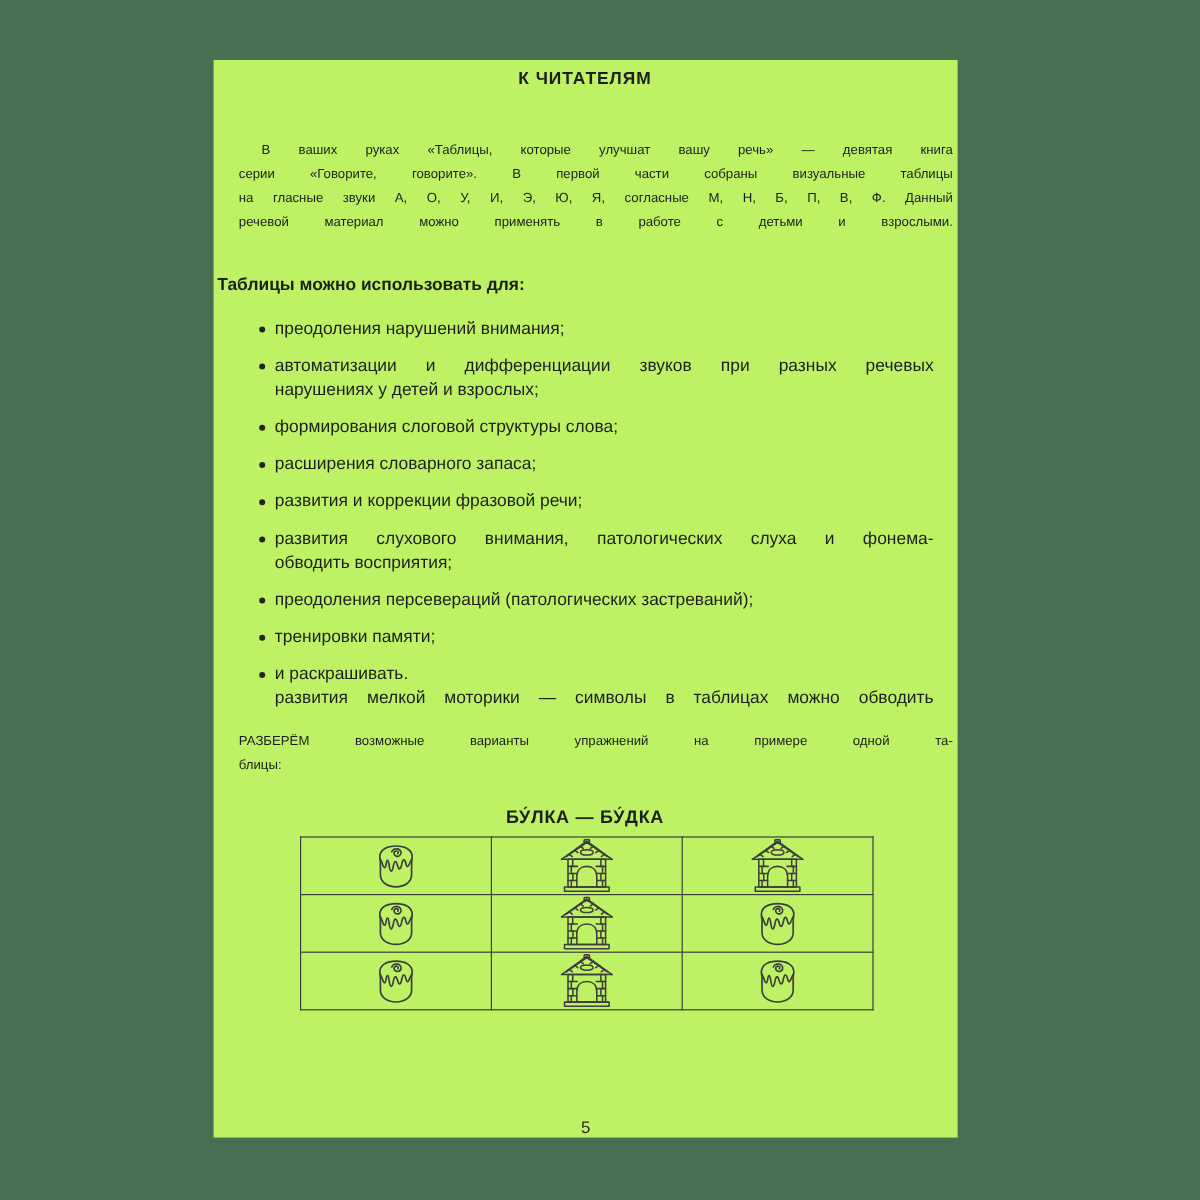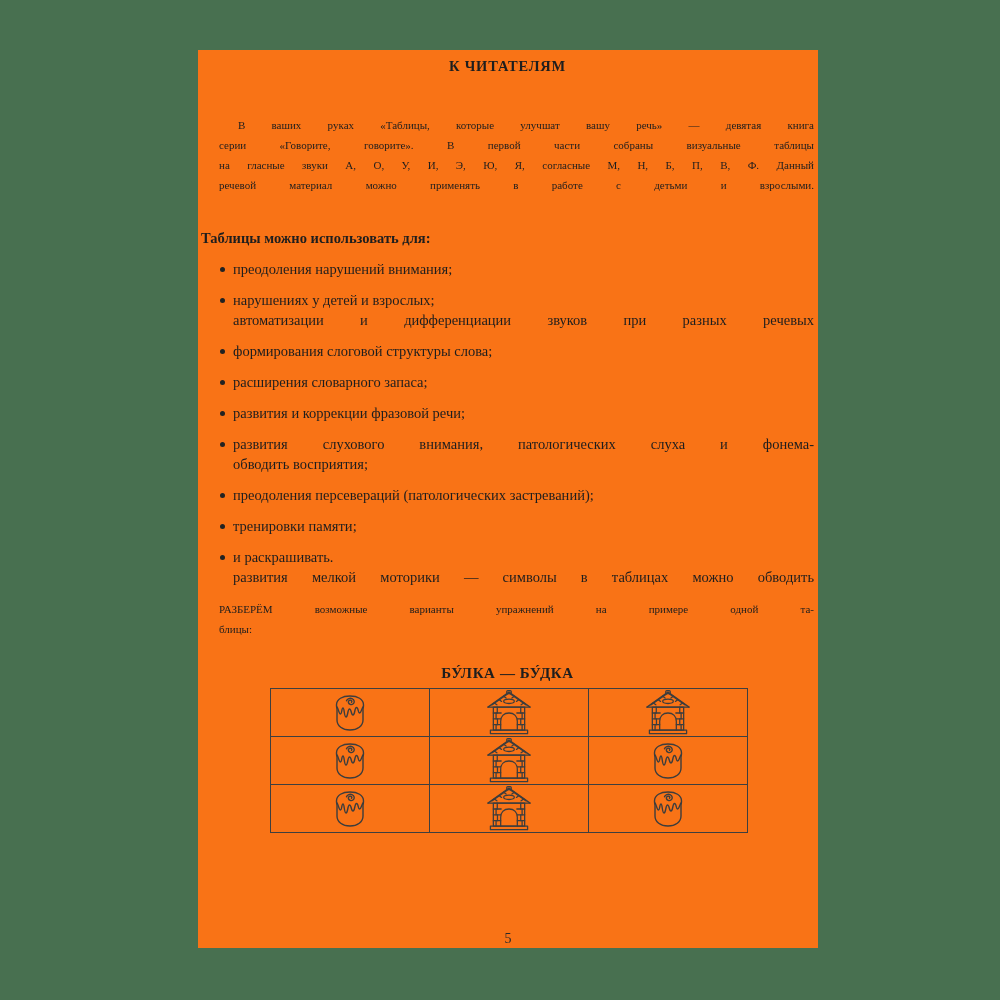--- a/index.html
+++ b/index.html
@@ -6,29 +6,28 @@
     margin: 0;
     padding: 0;
     width: 1000px;
     height: 1000px;
     overflow: hidden;
     background: #487050;
     font-family: "Liberation Sans", sans-serif;
   }
   .page {
     position: absolute;
-    left: 198px;
+    left: 178px;
     top: 50px;
     width: 620px;
     height: 898px;
-    background: #f97316;
+    background: #bef264;
     color: #1e1e1e;
     box-sizing: border-box;
     padding: 0 4px 0 3px;
-    font-family: Liberation Serif, serif;
   }
   .page-title {
     margin: 6px 0 0 0;
     text-align: center;
     font-size: 14.5px;
     font-weight: bold;
     letter-spacing: 0.8px;
     line-height: 20px;
   }
   .para {
@@ -41,21 +40,21 @@
   .line { display: block; }
   .jl { text-align: justify; text-align-last: justify; }
   .usage-heading {
     margin: 33px 0 0 0;
     font-size: 14.5px;
     font-weight: bold;
     line-height: 20px;
   }
   ul.usage-list {
     list-style: none;
-    margin: 0;
+    margin: 16px;
     padding: 0;
   }
   ul.usage-list li {
     position: relative;
     margin-top: 11px;
     padding-left: 32px;
     font-size: 14.5px;
     line-height: 20px;
   }
   .bullet {
@@ -144,22 +143,22 @@
 
   <h2 class="usage-heading">Таблицы можно использовать для:</h2>
 
   <ul class="usage-list">
       <li>
         <span class="bullet"></span>
         <div class="line">преодоления нарушений внимания;</div>
       </li>
       <li>
         <span class="bullet"></span>
+        <div class="line jl">автоматизации и дифференциации звуков при разных речевых</div>
         <div class="line">нарушениях у детей и взрослых;</div>
-        <div class="line jl">автоматизации и дифференциации звуков при разных речевых</div>
       </li>
       <li>
         <span class="bullet"></span>
         <div class="line">формирования слоговой структуры слова;</div>
       </li>
       <li>
         <span class="bullet"></span>
         <div class="line">расширения словарного запаса;</div>
       </li>
       <li>

